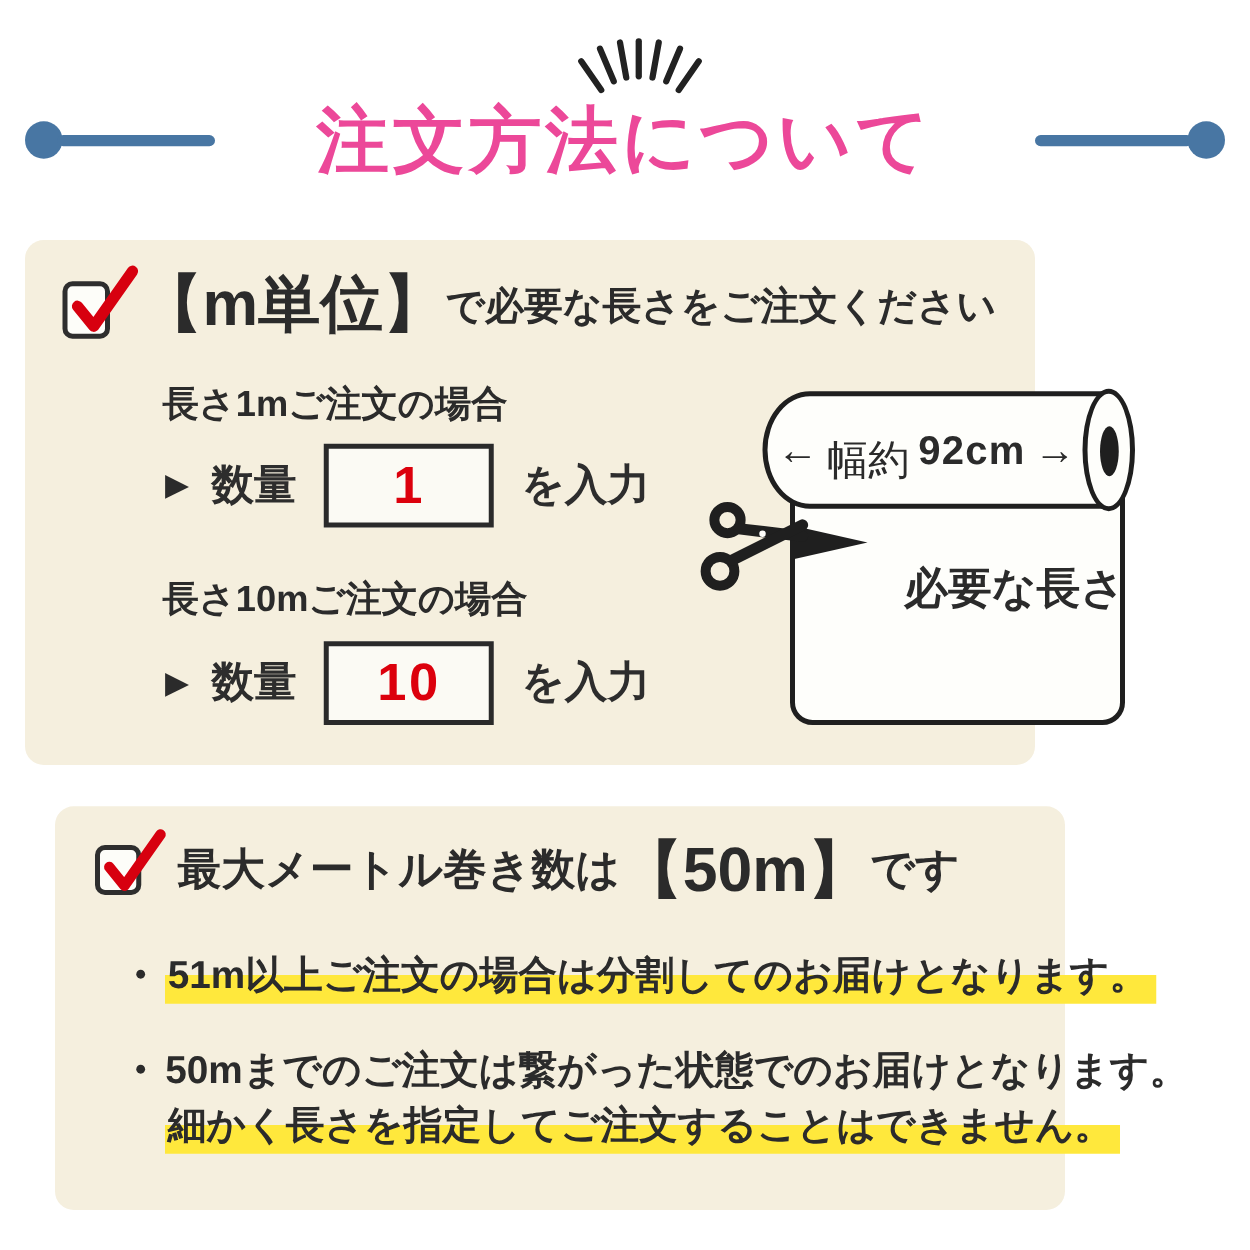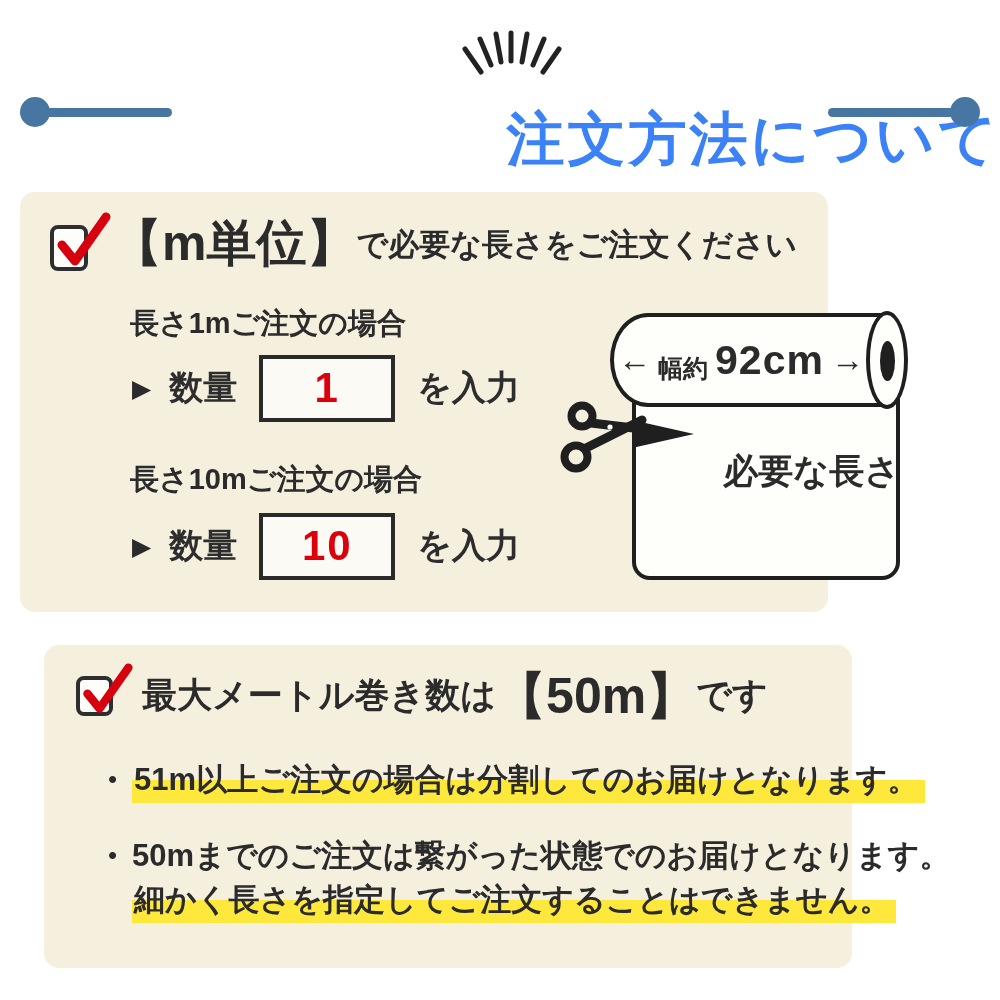--- a/index.html
+++ b/index.html
@@ -4,22 +4,22 @@
 <style>
   * { margin:0; padding:0; box-sizing:border-box; }
   body { background:#ffffff; }
   .canvas {
     position:relative; width:1000px; height:1000px; background:#ffffff;
     font-family:"Liberation Sans","DejaVu Sans",sans-serif; color:#2d2d2d; overflow:hidden;
   }
   
   .burst { position:absolute; left:448px; top:12px; }
   .page-title {
-    position:absolute; top:74px; left:0; width:100%; text-align:right;
-    font-size:58px; font-weight:900; letter-spacing:3px; color:#3b82f6;margin-top:27px;
+    position:absolute; top:74px; left:0; width:100%; text-align:center;
+    font-size:58px; font-weight:900; letter-spacing:3px; color:#ec4899;
   }
   .deco { position:absolute; top:97px; display:flex; align-items:center; }
   .deco-left  { left:20px; }
   .deco-right { right:20px; flex-direction:row-reverse; }
   .deco .dot { width:30px; height:30px; border-radius:50%; background:#4876a3; }
   .deco .bar { width:126px; height:9px; border-radius:5px; background:#4876a3; margin:0 -4px; }
   
   .panel { position:absolute; left:20px; width:808px; background:#f5efde; border-radius:15px; }
   .panel-unit { top:192px; height:420px; }
   .panel-max  { top:645px; height:323px;margin-left:24px; }
@@ -55,22 +55,22 @@
   .roll-cap {
     position:absolute; left:311px; top:14px; width:42px; height:98px; z-index:3;
     background:#fefefb; border:4px solid #1f1f1f; border-radius:50%;
   }
   .roll-core { position:absolute; left:325px; top:44px; width:15px; height:40px; z-index:4; background:#1f1f1f; border-radius:50%; }
   .roll-width-label {
     position:absolute; left:55px; top:16px; width:262px; height:94px; z-index:5;
     display:flex; align-items:center; justify-content:center; gap:7px; white-space:nowrap;
   }
   .rw-arrow  { font-size:33px; font-weight:900; color:#2b2b2b; }
-  .rw-prefix { font-size:25px; font-weight:700; color:#2b2b2b;margin-top:16px; }
-  .rw-value  { font-size:41px; font-weight:900; color:#2b2b2b; letter-spacing:1px; }
+  .rw-prefix { font-size:33px; font-weight:400; color:#2b2b2b;margin-top:16px; }
+  .rw-value  { font-size:32px; font-weight:900; color:#2b2b2b; letter-spacing:1px; }
   .cut-notch { position:absolute; left:75px; top:121px; z-index:6; }
   .scissors  { position:absolute; left:-3px; top:86px; z-index:6; }
   .sheet-note {
     position:absolute; left:77px; top:150px; width:268px; z-index:2;
     text-align:right; font-size:35px; font-weight:900; line-height:47px; color:#2b2b2b; white-space:nowrap;
   }
   
   .bullet { position:absolute; left:64px; display:flex; }
   .bullet-dot { font-size:26px; line-height:42px; margin-right:15px; color:#2b2b2b; }
   .bullet-text { font-size:31px; font-weight:900; line-height:44px; color:#2b2b2b; white-space:nowrap; }

